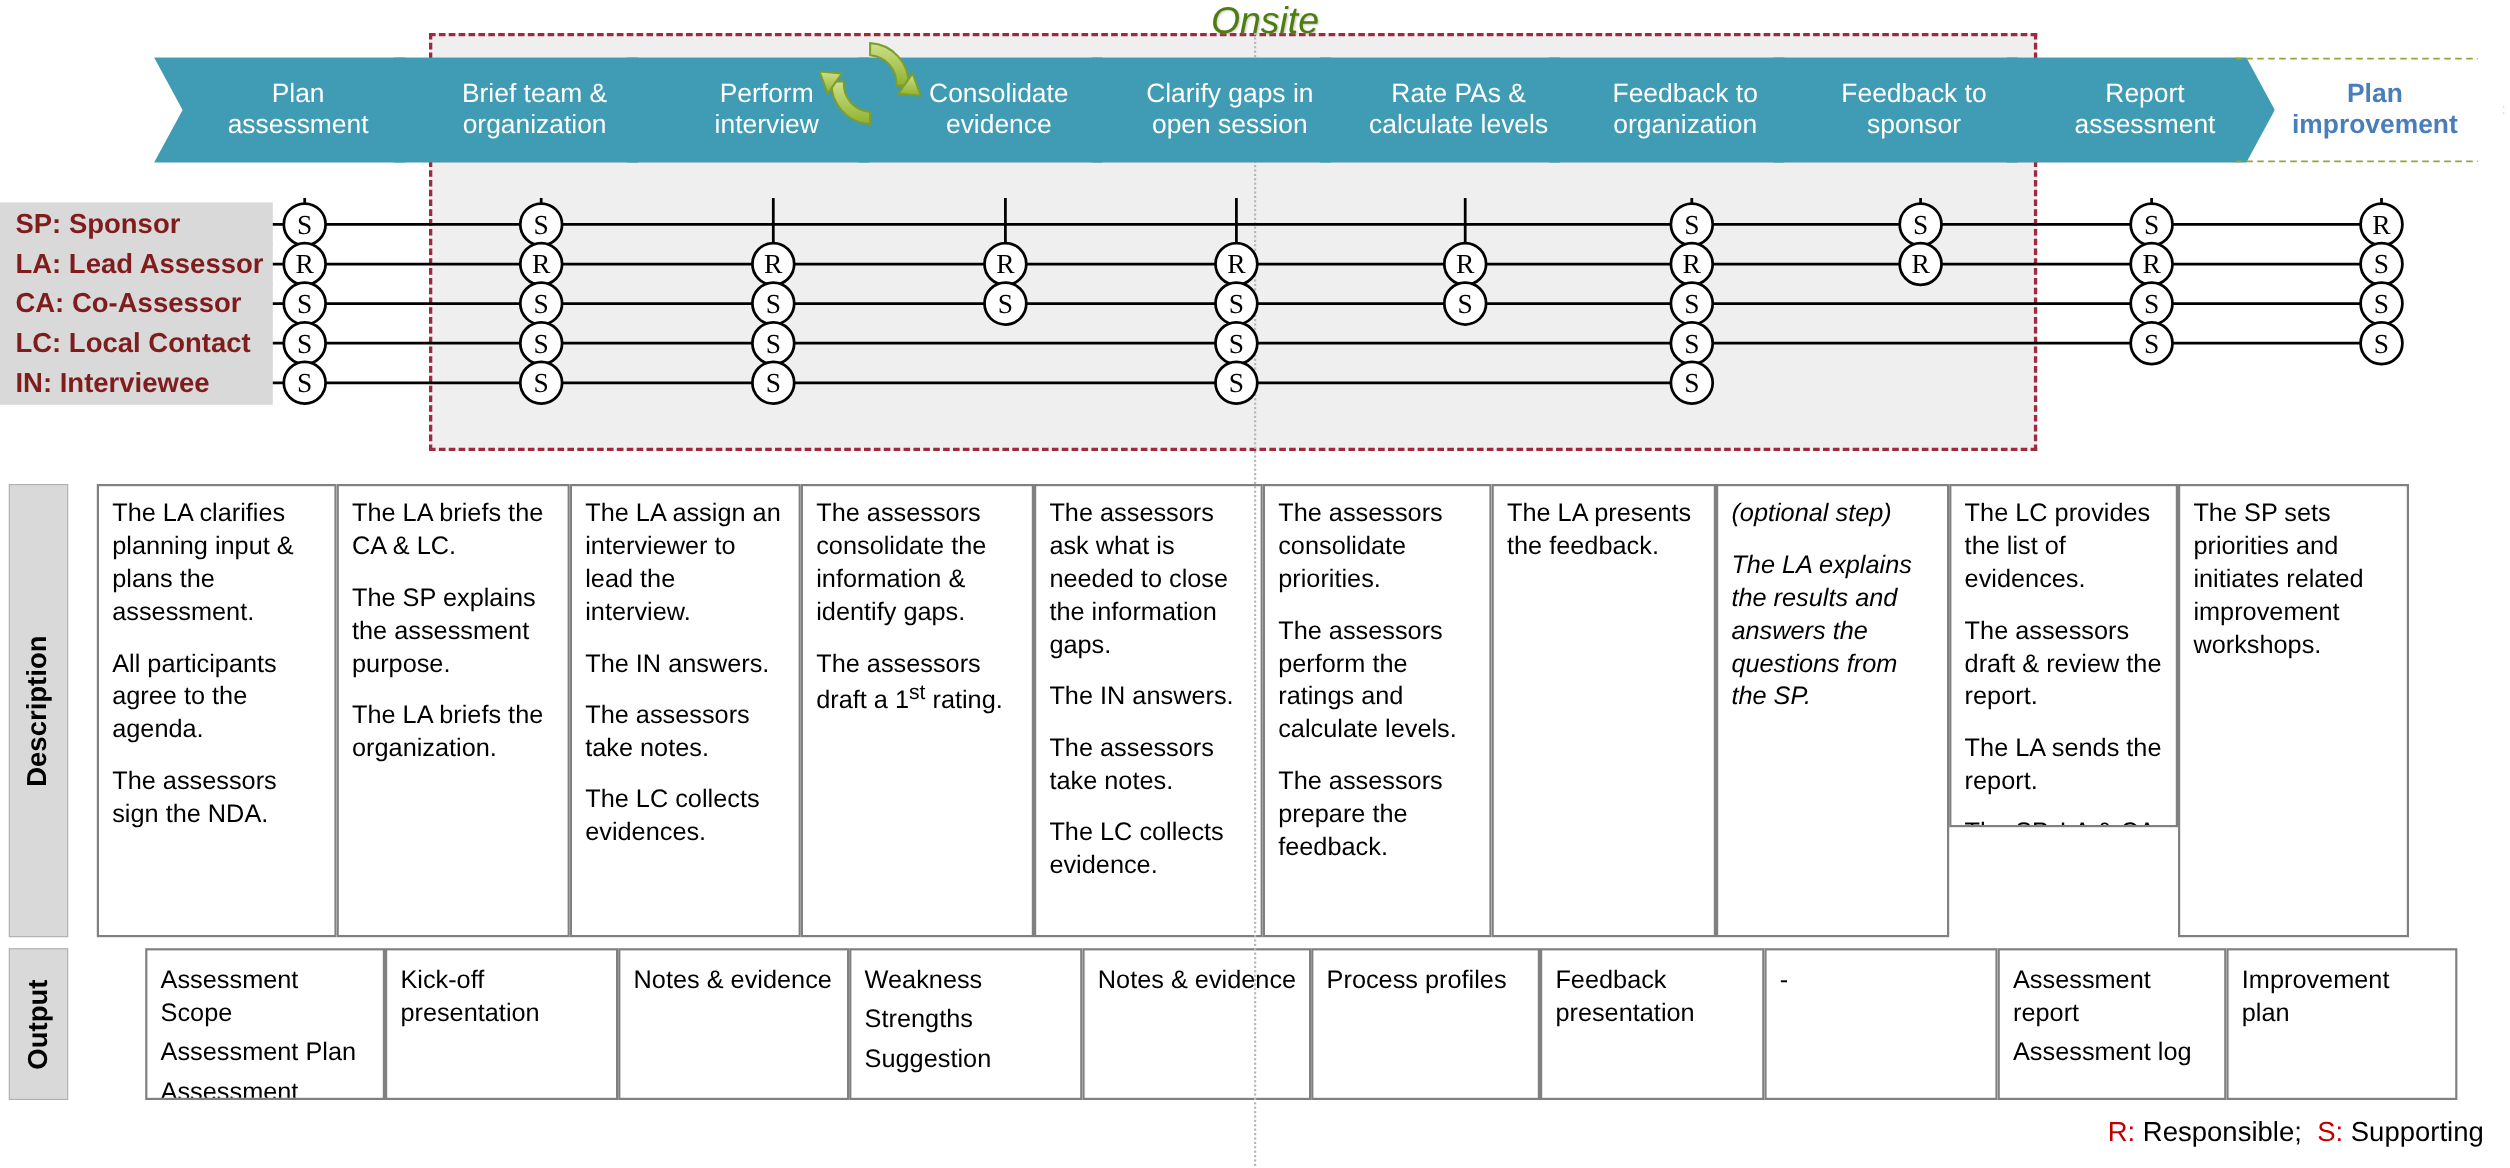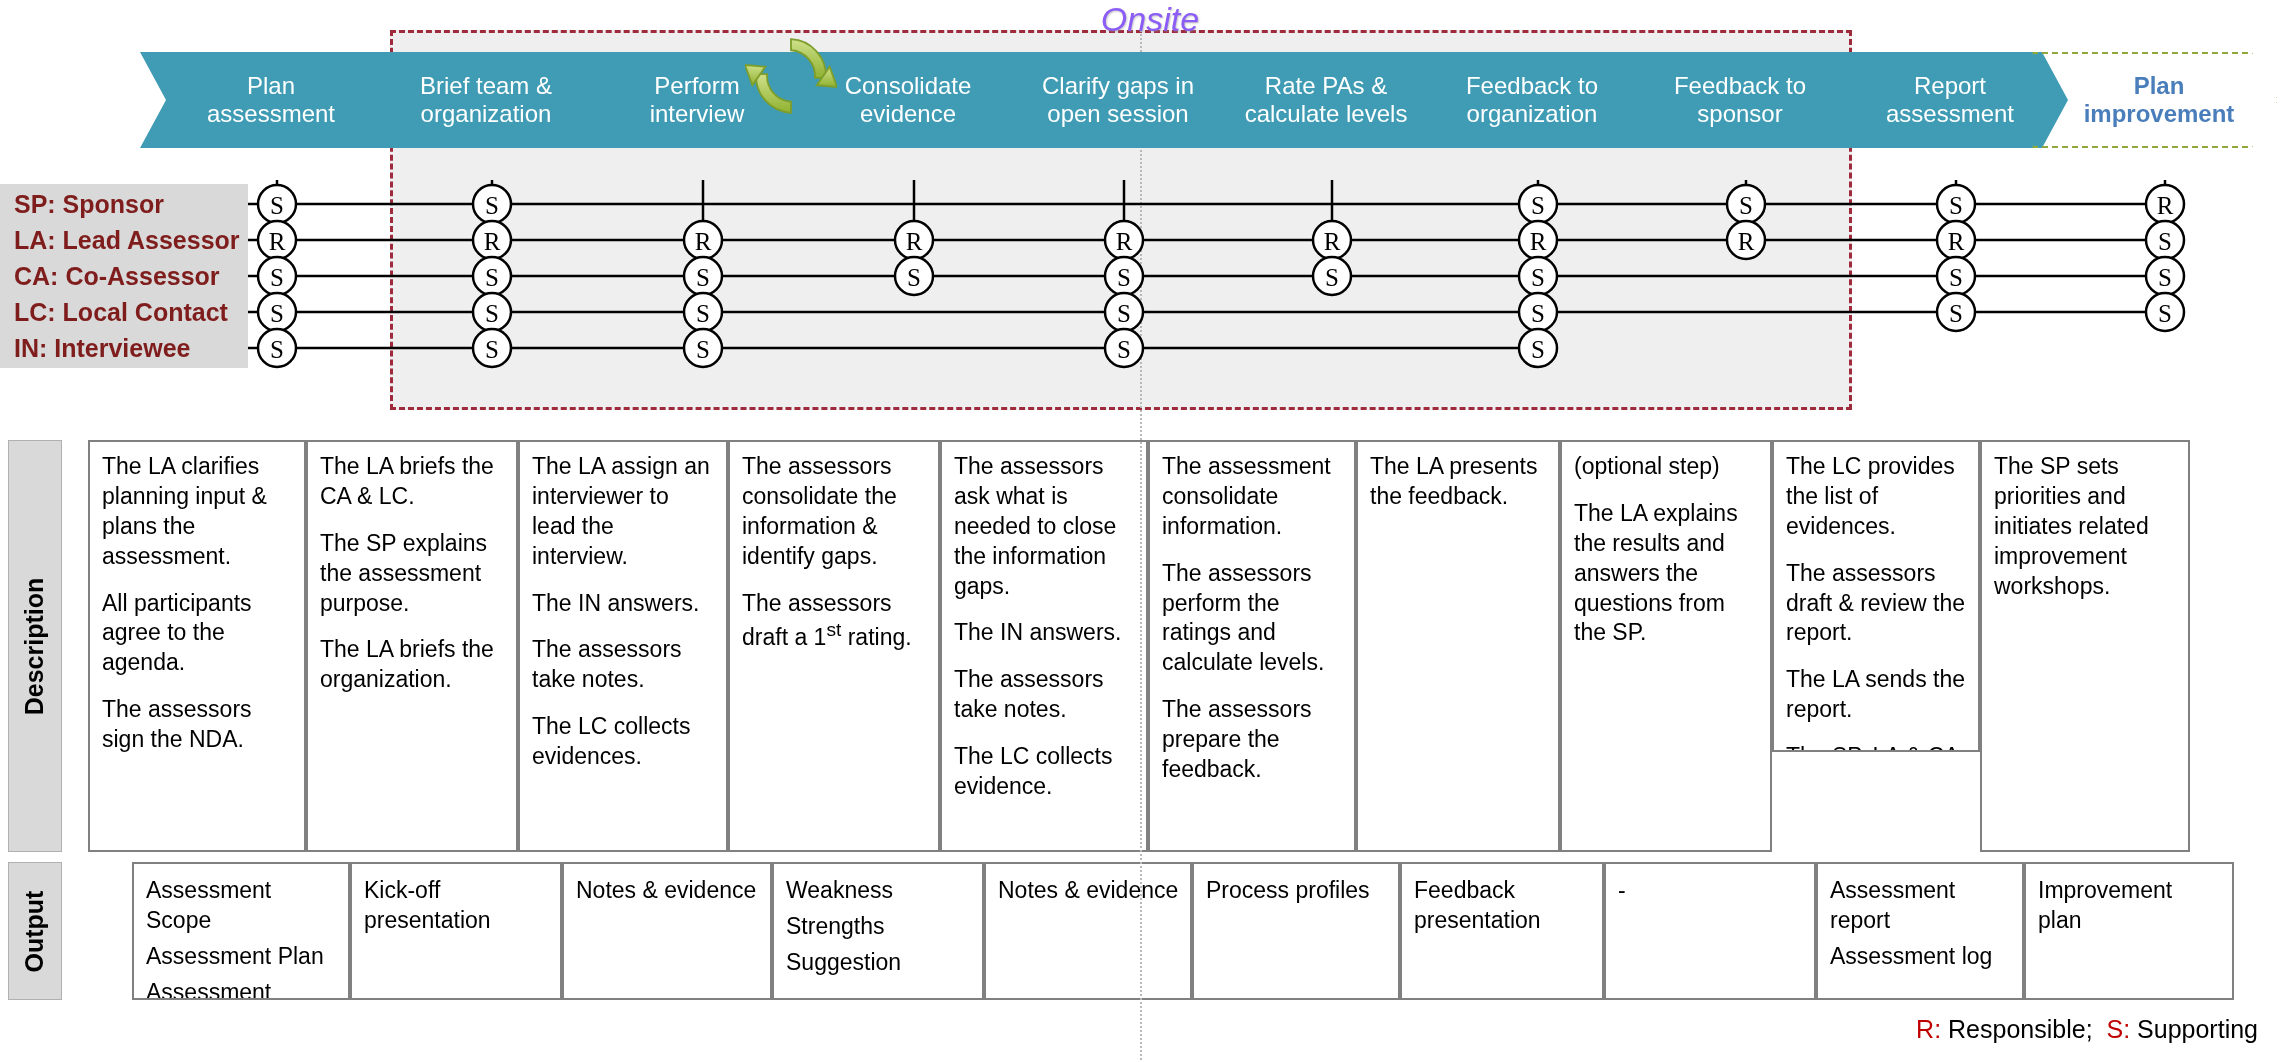--- a/index.html
+++ b/index.html
@@ -26,21 +26,21 @@
     z-index: 1;
   }
   .onsite-label {
     position: absolute;
     left: 1020px; top: 0px;
     width: 260px;
     text-align: center;
     font-family: "Liberation Sans", sans-serif;
     font-style: italic;
     font-size: 34px;
-    color: #8b5cf6;
+    color: #4d7c0f;
     z-index: 6;
     text-shadow: 1px 1px 2px rgba(150,150,150,0.55);
   }
   .onsite-divider {
     position: absolute;
     left: 1140px; top: 30px;
     width: 0; height: 1030px;
     border-left: 2px dotted #b8b8b8;
     z-index: 2;
   }
@@ -436,28 +436,28 @@
         <p>The assessors consolidate the information &amp; identify gaps.</p>
         <p>The assessors draft a 1<sup>st</sup> rating.</p>
       </div>
       <div class="cell" style="left: 940px; top: 440px; width: 208px; height: 412px;">
         <p>The assessors ask what is needed to close the information gaps.</p>
         <p>The IN answers.</p>
         <p>The assessors take notes.</p>
         <p>The LC collects evidence.</p>
       </div>
       <div class="cell" style="left: 1148px; top: 440px; width: 208px; height: 412px;">
-        <p>The assessment consolidate information.</p>
+        <p>The assessors consolidate priorities.</p>
         <p>The assessors perform the ratings and calculate levels.</p>
         <p>The assessors prepare the feedback.</p>
       </div>
       <div class="cell" style="left: 1356px; top: 440px; width: 204px; height: 412px;">
         <p>The LA presents the feedback.</p>
       </div>
-      <div class="cell" style="left: 1560px; top: 440px; width: 212px; height: 412px;">
+      <div class="cell" style="left: 1560px; top: 440px; width: 212px; height: 412px; font-style: italic;">
         <p>(optional step)</p>
         <p>The LA explains the results and answers the questions from the SP.</p>
       </div>
       <div class="cell" style="left: 1772px; top: 440px; width: 208px; height: 312px;">
         <p>The LC provides the list of evidences.</p>
         <p>The assessors draft &amp; review the report.</p>
         <p>The LA sends the report.</p>
         <p>The SP, LA &amp; CA sign the log.</p>
       </div>
       <div class="cell" style="left: 1980px; top: 440px; width: 210px; height: 412px;">

